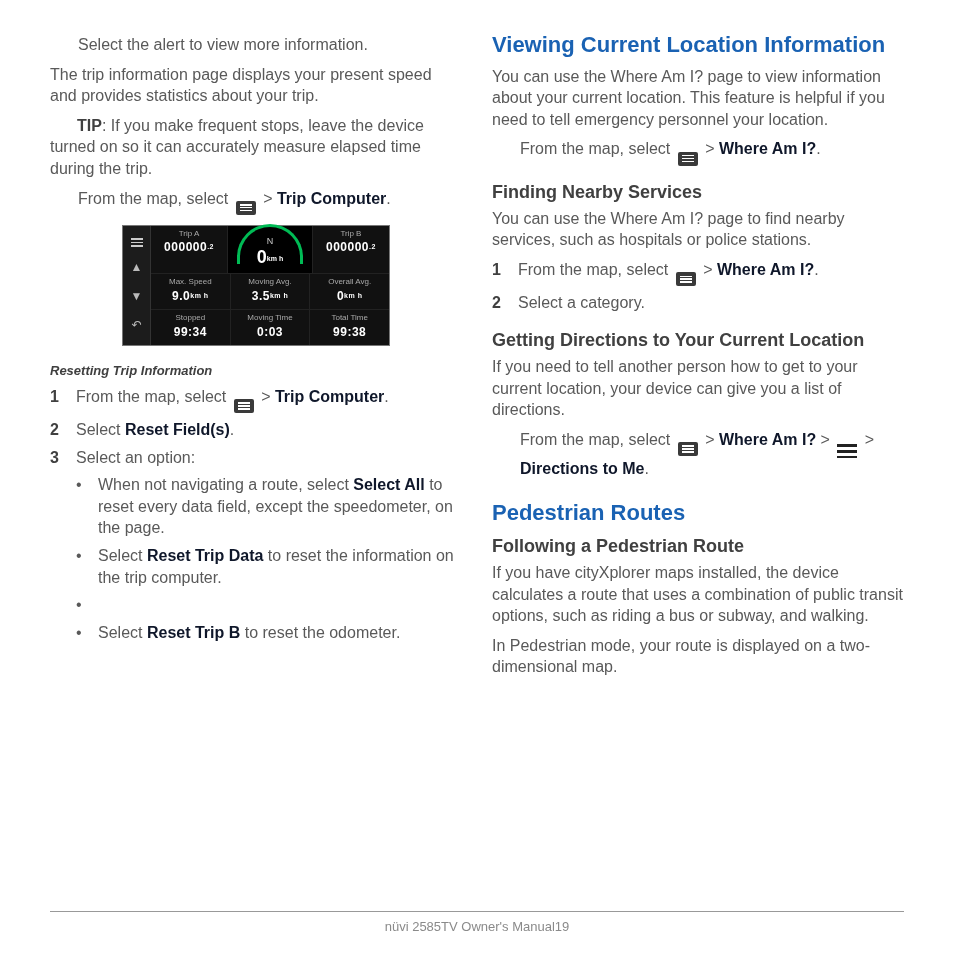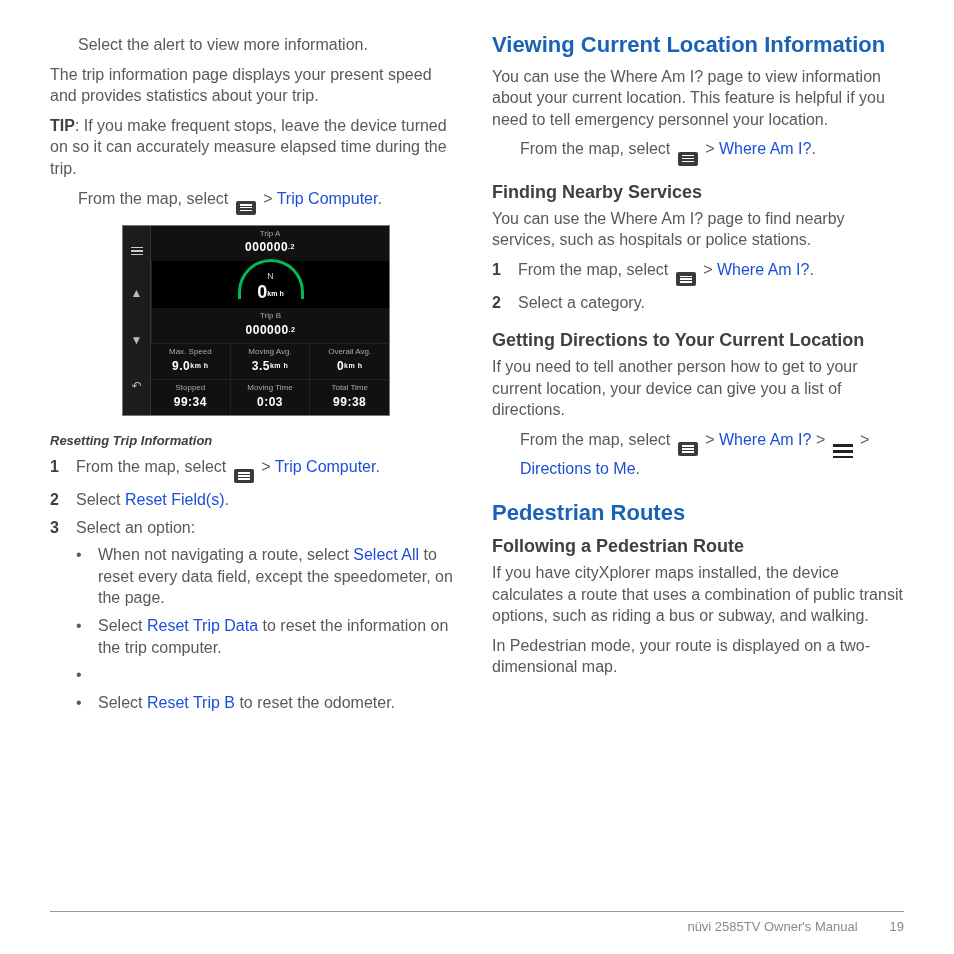--- a/index.html
+++ b/index.html
@@ -39,22 +39,22 @@
     color: #1a62b3;
     margin: 0 0 6px 0;
   }
   .h4i {
     font-size: 13px;
     font-weight: bold;
     font-style: italic;
     color: #404040;
     margin: 16px 0 6px 0;
   }
-  .tiplabel { font-weight: bold; color: #404040; }
-  .bold { font-weight: normal; color: #1d4ed8; }
+  .tiplabel { font-weight: bold; color: #404040; margin-left: 27px; }
+  .bold { font-weight: bold; color: #0f172a; }
   .num-item { display: flex; margin: 6px 0; }
   .num-item .num { font-weight: bold; color: #404040; width: 26px; flex-shrink: 0; }
   .num-item .txt { flex: 1; }
   .bul-item { display: flex; margin: 6px 0; padding-left: 26px; }
   .bul-item .dot { width: 22px; flex-shrink: 0; }
   .bul-item .txt { flex: 1; }
   .menu-icon {
     display: inline-flex;
     width: 20px; height: 14px;
     background: #3a3a3a;
@@ -93,21 +93,21 @@
     align-items: center;
     justify-content: space-around;
     color: #bbb;
     font-size: 12px;
     padding: 6px 0;
   }
   .fig-side .mini-ham { display:flex; flex-direction:column; gap:2px; }
   .fig-side .mini-ham span { display:block; width:12px; height:1.5px; background:#ccc; }
   .fig-main { flex: 1; display: flex; flex-direction: column; }
   .fig-row { display: flex; border-top: 1px solid #222; }
-  .fig-row:first-child { border-top: none; flex-direction: column; }
+  .fig-row:first-child { border-top: none; }
   .fig-cell {
     flex: 1;
     text-align: center;
     padding: 3px 0 5px 0;
     border-left: 1px solid #222;
     color: #fff;
     font-family: Arial, sans-serif;
   }
   .fig-cell:first-child { border-left: none; }
   .fig-lab { font-size: 8px; color: #aaa; display:block; }
@@ -125,25 +125,24 @@
     border-radius: 60px 60px 0 0;
   }
   .speedcell .inner { position: relative; padding-top: 6px; }
   .speedcell .n { font-size: 9px; color:#ccc; display:block; }
   .speedcell .sp { font-size: 18px; font-weight:bold; color:#fff; line-height: 1; }
 
   .footer {
     border-top: 1px solid #999;
     padding: 6px 0 18px 0;
     display: flex;
-    justify-content: flex-end;
+    justify-content: center;
     font-size: 13px;
     color: #8a8a8a;
     margin-top: auto;
-    gap: 32px;
   }
 </style>
 </head>
 <body>
 
 <div class="page">
   <div class="cols">
 
     <div class="col">
       <p class="indent1">Select the alert to view more information.</p>

